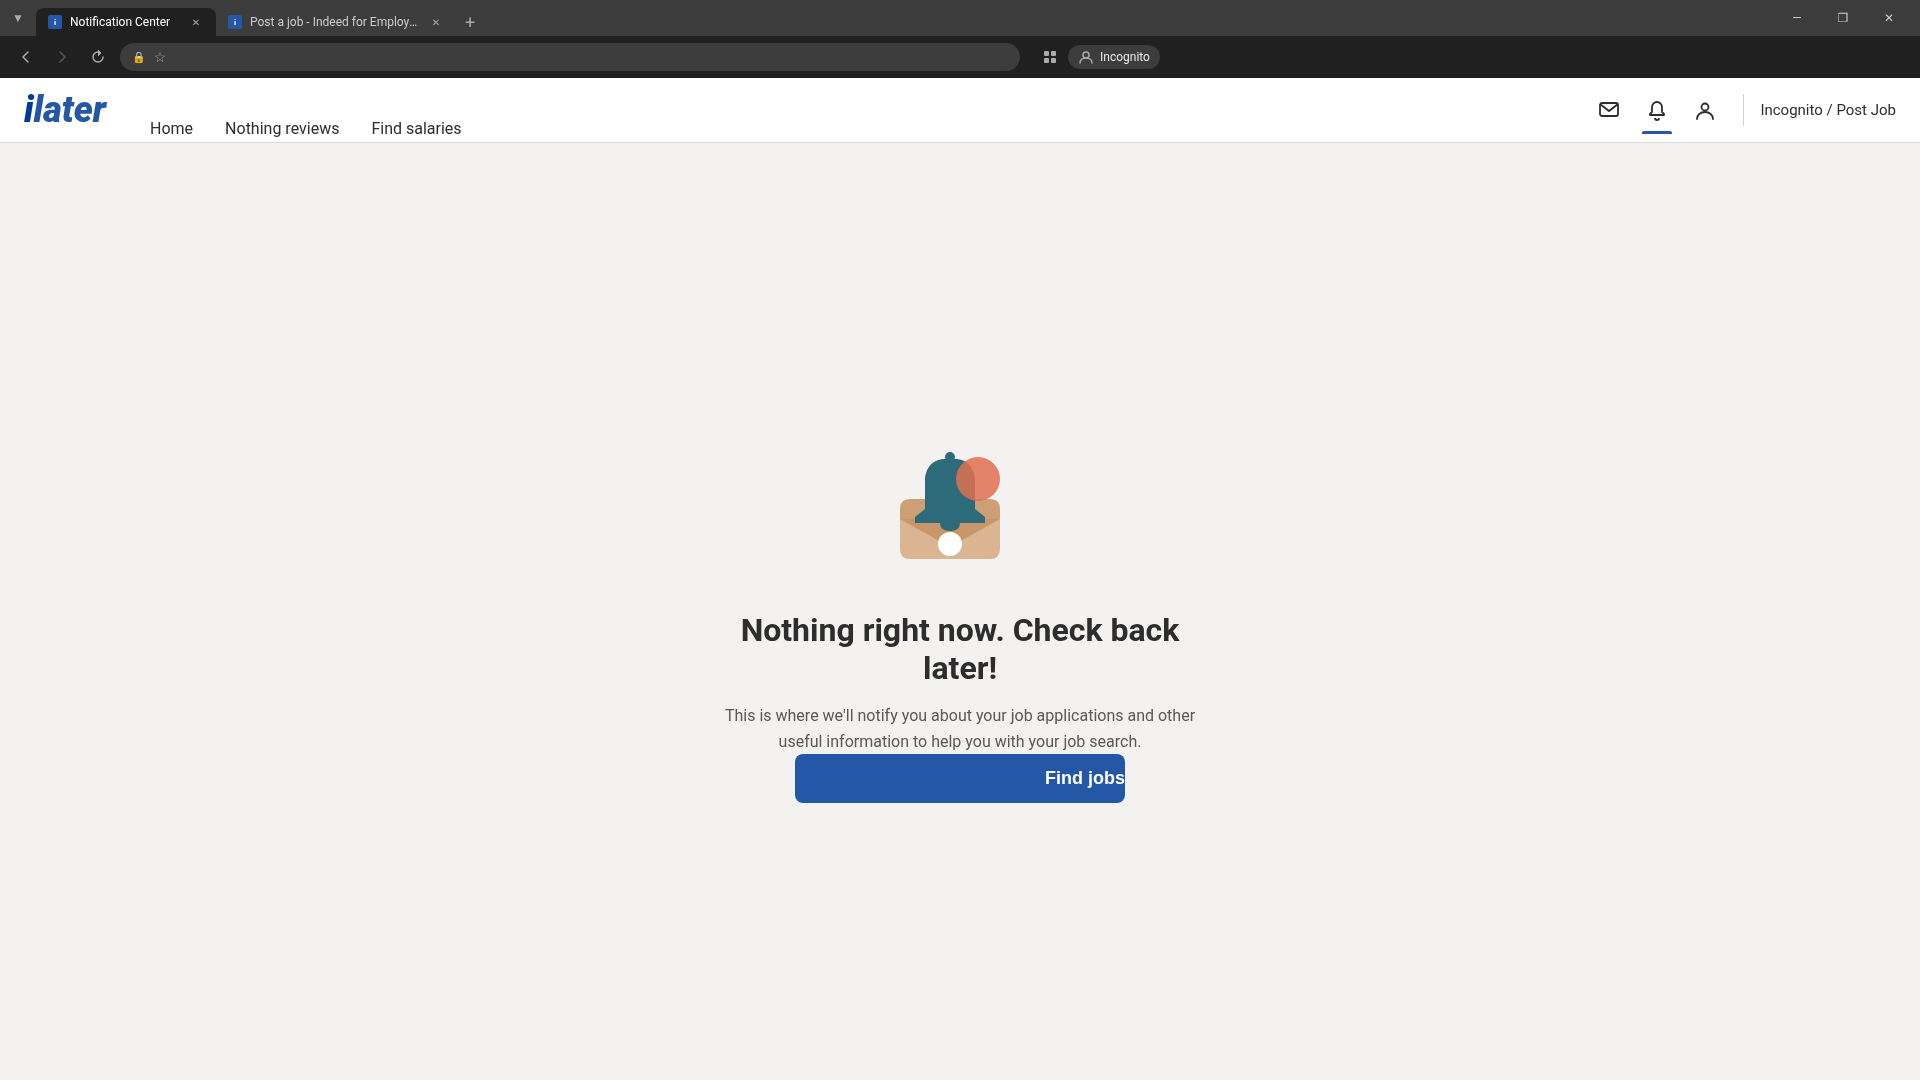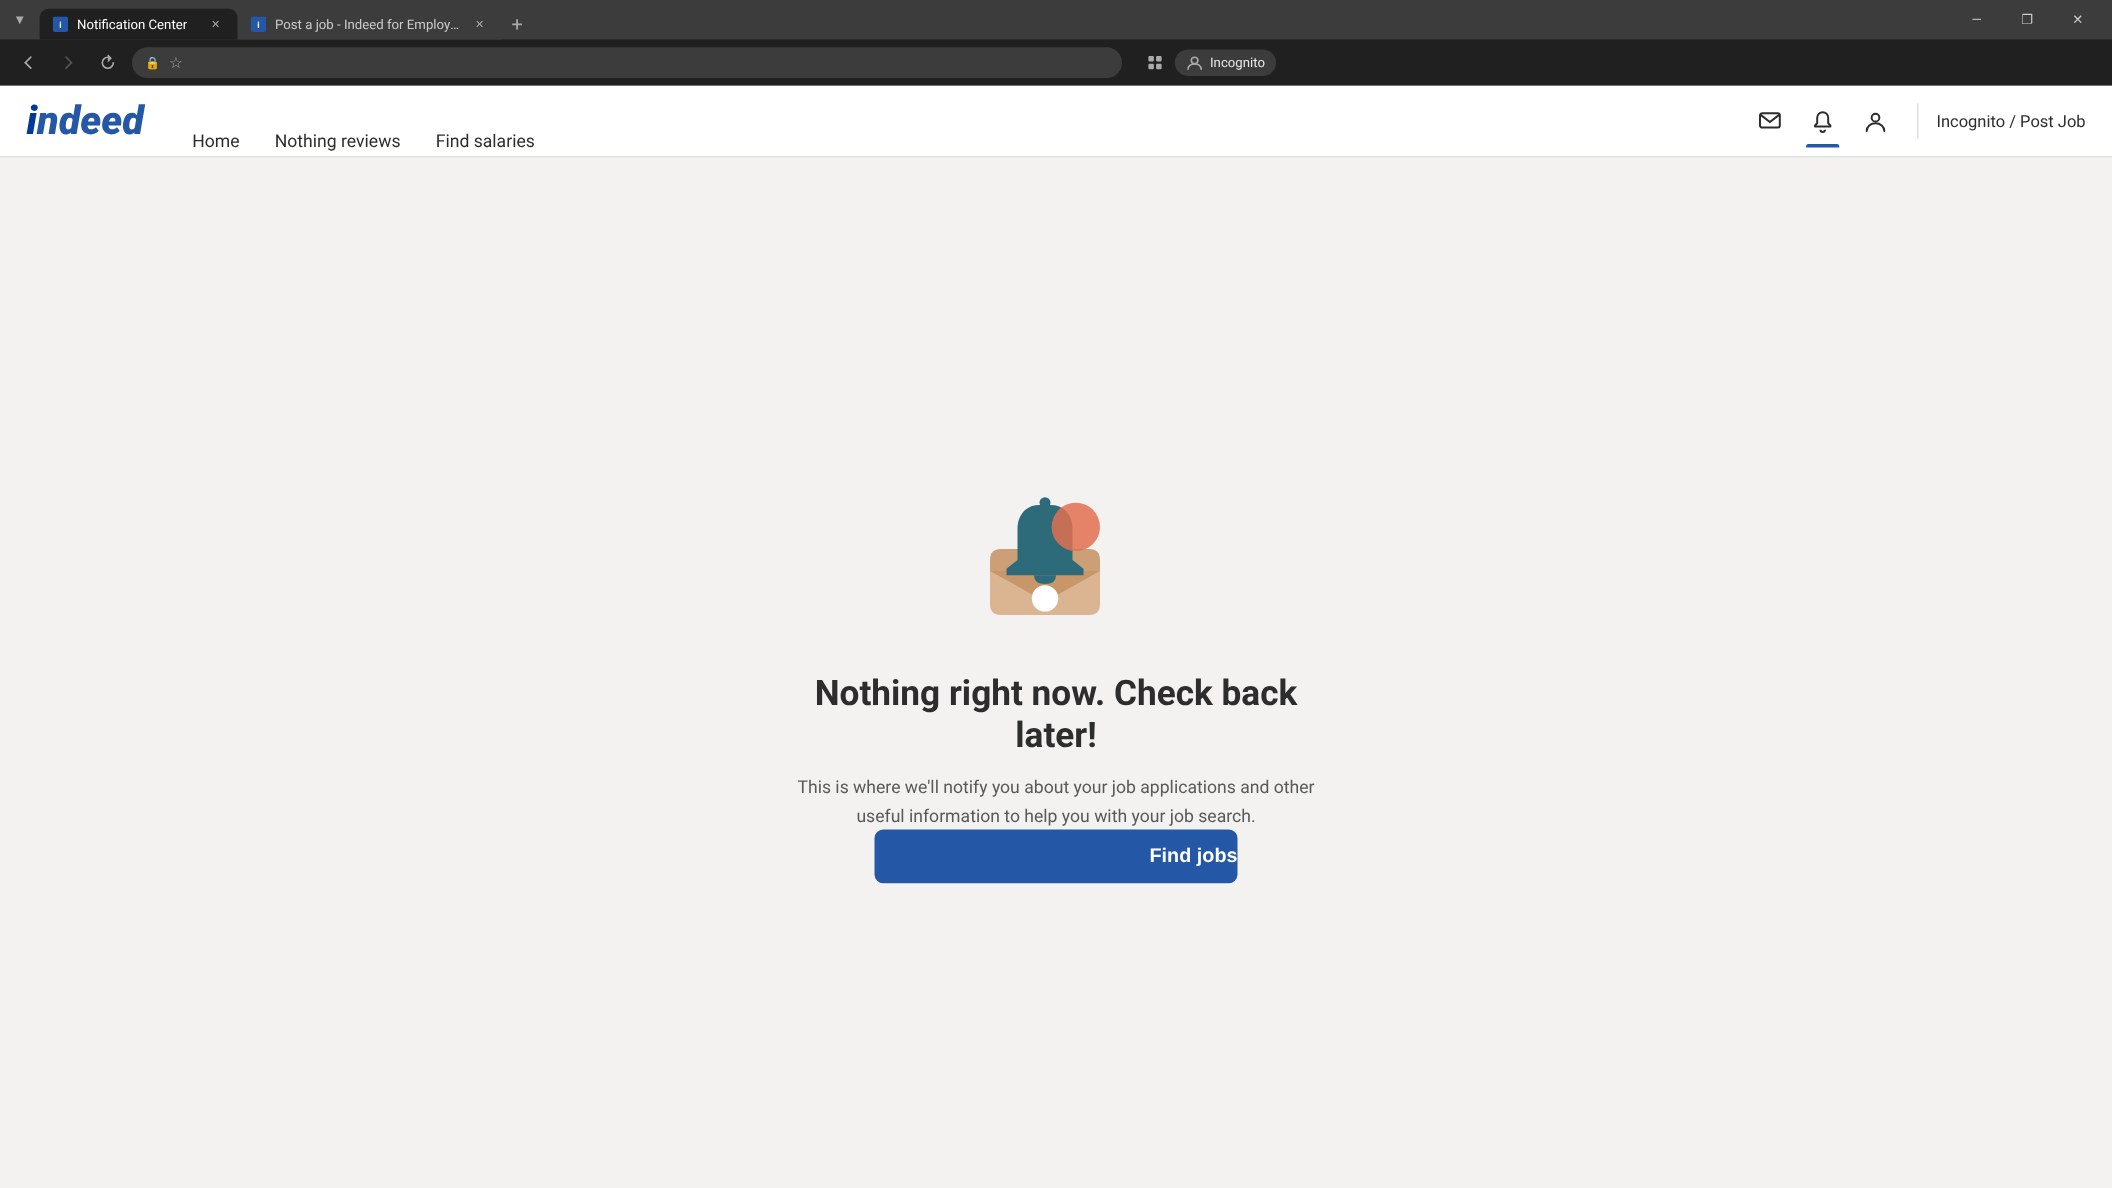--- a/index.html
+++ b/index.html
@@ -459,21 +459,21 @@
       </div>
     </div>
   </div>
 </div>
 
 <div class="website">
 
   <nav class="navbar">
     <a class="indeed-logo" href="#">
       <span class="logo-i">i</span>
-        <span class="logo-ndeed">ndeed</span>
+        <span class="logo-ndeed">later</span>
     </a>
 
     <div class="nav-links">
       <a class="nav-link">Home</a>
       <a class="nav-link">Nothing reviews</a>
       <a class="nav-link">Find salaries</a>
     </div>
 
     <div class="nav-right">
       <div class="nav-icon-btn">

